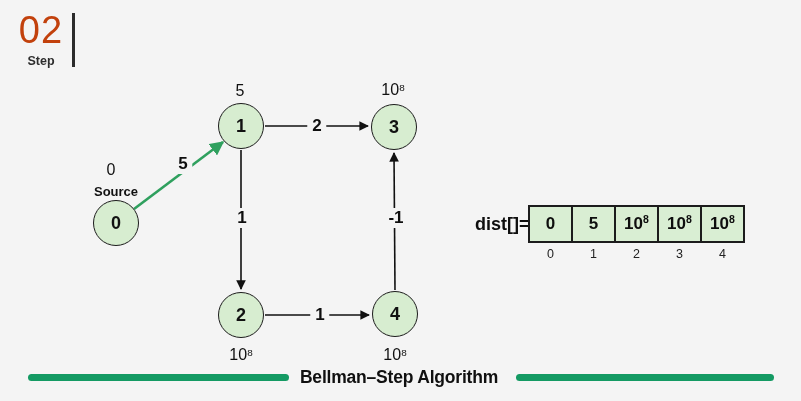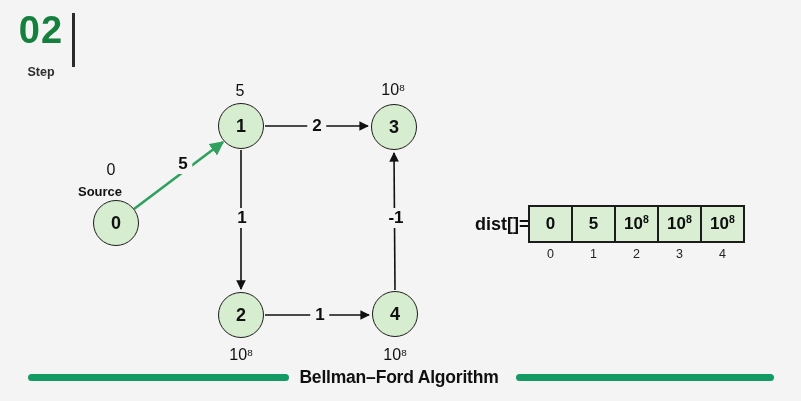--- a/index.html
+++ b/index.html
@@ -3,22 +3,22 @@
 <meta charset="utf-8">
 <style>
   html,body { margin:0; padding:0; }
   body { font-family: "Liberation Sans", sans-serif; background:#e9e9e9; }
   #stage {
     position:relative; width:801px; height:401px;
     background:#f4f4f4; overflow:hidden; color:#161616;
   }
   
   .step-badge { position:absolute; left:13px; top:12px; width:56px; text-align:center; }
-  .step-number { font-size:38px; line-height:36px; font-weight:700; color:#15803d; letter-spacing:1px; }
-  .step-label  { font-size:12.5px; font-weight:700; color:#2e2e2e; margin-top:17px; }
+  .step-number { font-size:38px; line-height:36px; font-weight:400; color:#c2410c; letter-spacing:1px; }
+  .step-label  { font-size:12.5px; font-weight:700; color:#2e2e2e; margin-top:6px; }
   .header-divider { position:absolute; left:72px; top:13px; width:2.5px; height:54px; background:#2b2b2b; }
   .step-description { position:absolute; left:84px; top:20px; font-size:16.5px; line-height:22px;
     font-weight:600; color:#1b1b1b; letter-spacing:-0.15px; }
   .step-description div { white-space:nowrap; }
   
   .graph-svg { position:absolute; left:0; top:0; }
   .graph-node {
     position:absolute; width:46px; height:46px; border-radius:50%;
     background:#d7edd0; border:1.5px solid #1c1c1c; box-sizing:border-box;
     display:flex; align-items:center; justify-content:center;
@@ -97,21 +97,21 @@
   <div class="graph-node" style="left:218px; top:292px;">
     <span>2</span>
   </div>
   <div class="graph-node" style="left:372px; top:291px;">
     <span>4</span>
   </div>
 
   <div class="float-label dist-label" style="left:111px; top:170px;">
     <span>0</span><span class="sup"></span>
   </div>
-  <div class="float-label source-caption" style="left:100px; top:191px;">Source</div>
+  <div class="float-label source-caption" style="left:116px; top:191px;">Source</div>
   <div class="float-label dist-label" style="left:240px; top:91px;">
     <span>5</span><span class="sup"></span>
   </div>
   <div class="float-label dist-label" style="left:393px; top:90px;">
     <span>10</span><span class="sup">8</span>
   </div>
   <div class="float-label dist-label" style="left:241px; top:355px;">
     <span>10</span><span class="sup">8</span>
   </div>
   <div class="float-label dist-label" style="left:395px; top:355px;">
@@ -143,16 +143,16 @@
   </div>
   <div class="dist-indices">
     <div class="dist-index">0</div>
     <div class="dist-index">1</div>
     <div class="dist-index">2</div>
     <div class="dist-index">3</div>
     <div class="dist-index">4</div>
   </div>
 
   <div class="footer-bar left"></div>
-  <div class="footer-title">Bellman–Ford Algorithm</div>
+  <div class="footer-title">Bellman–Step Algorithm</div>
   <div class="footer-bar right"></div>
 
 </div>
 
 </body></html>

